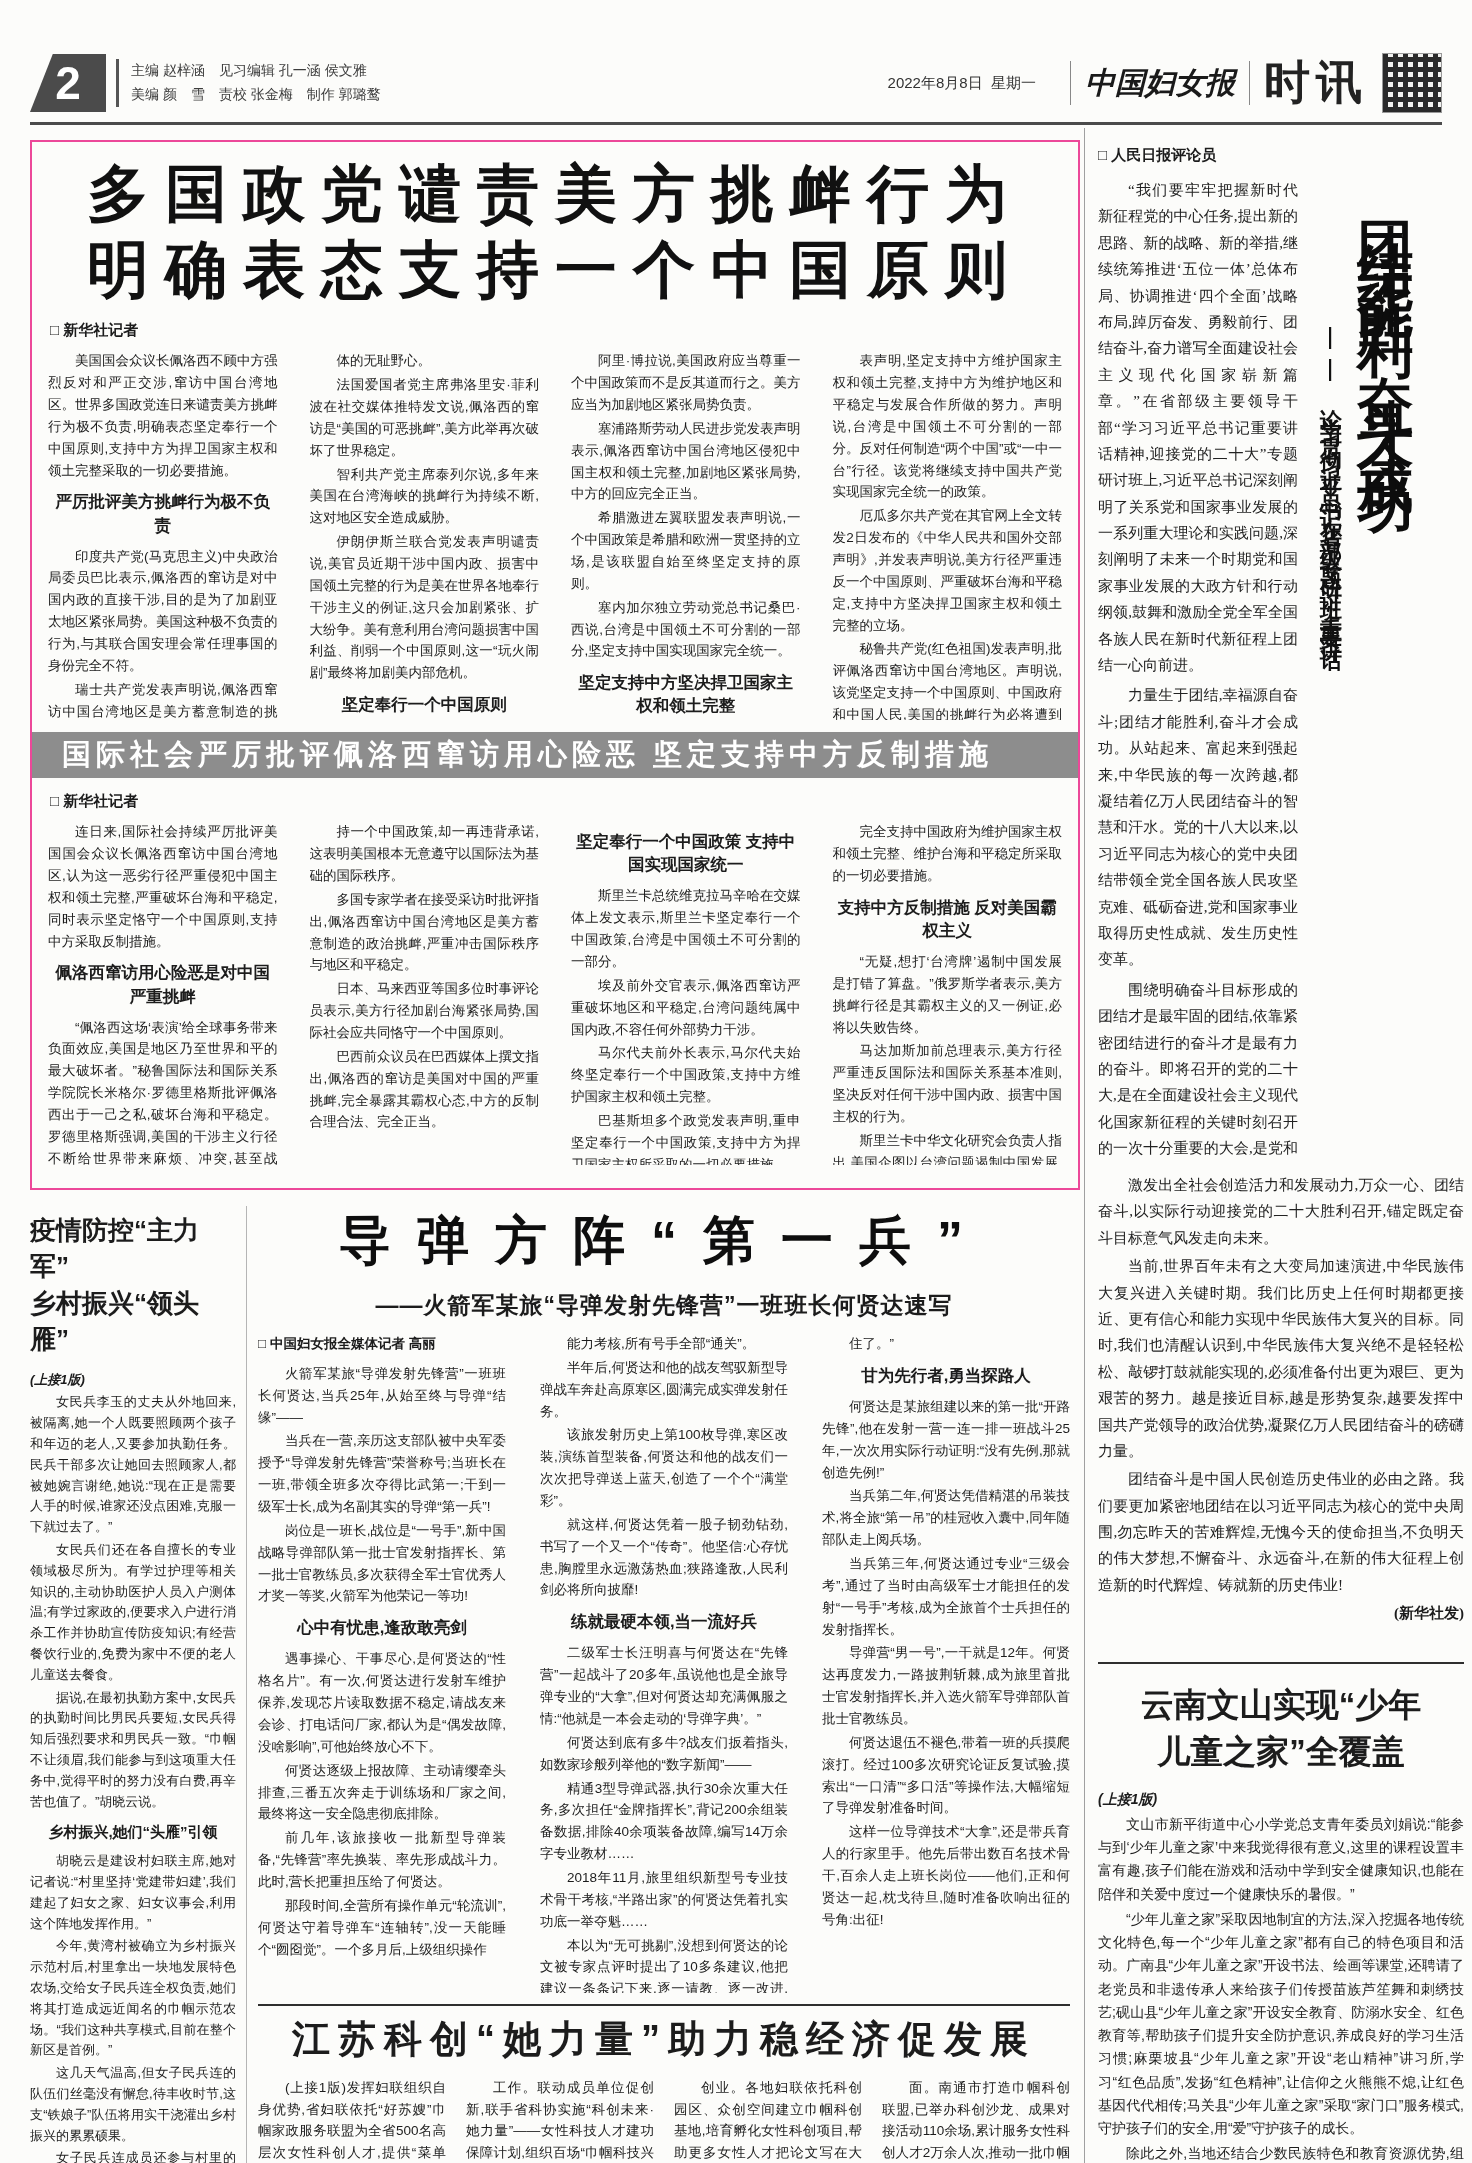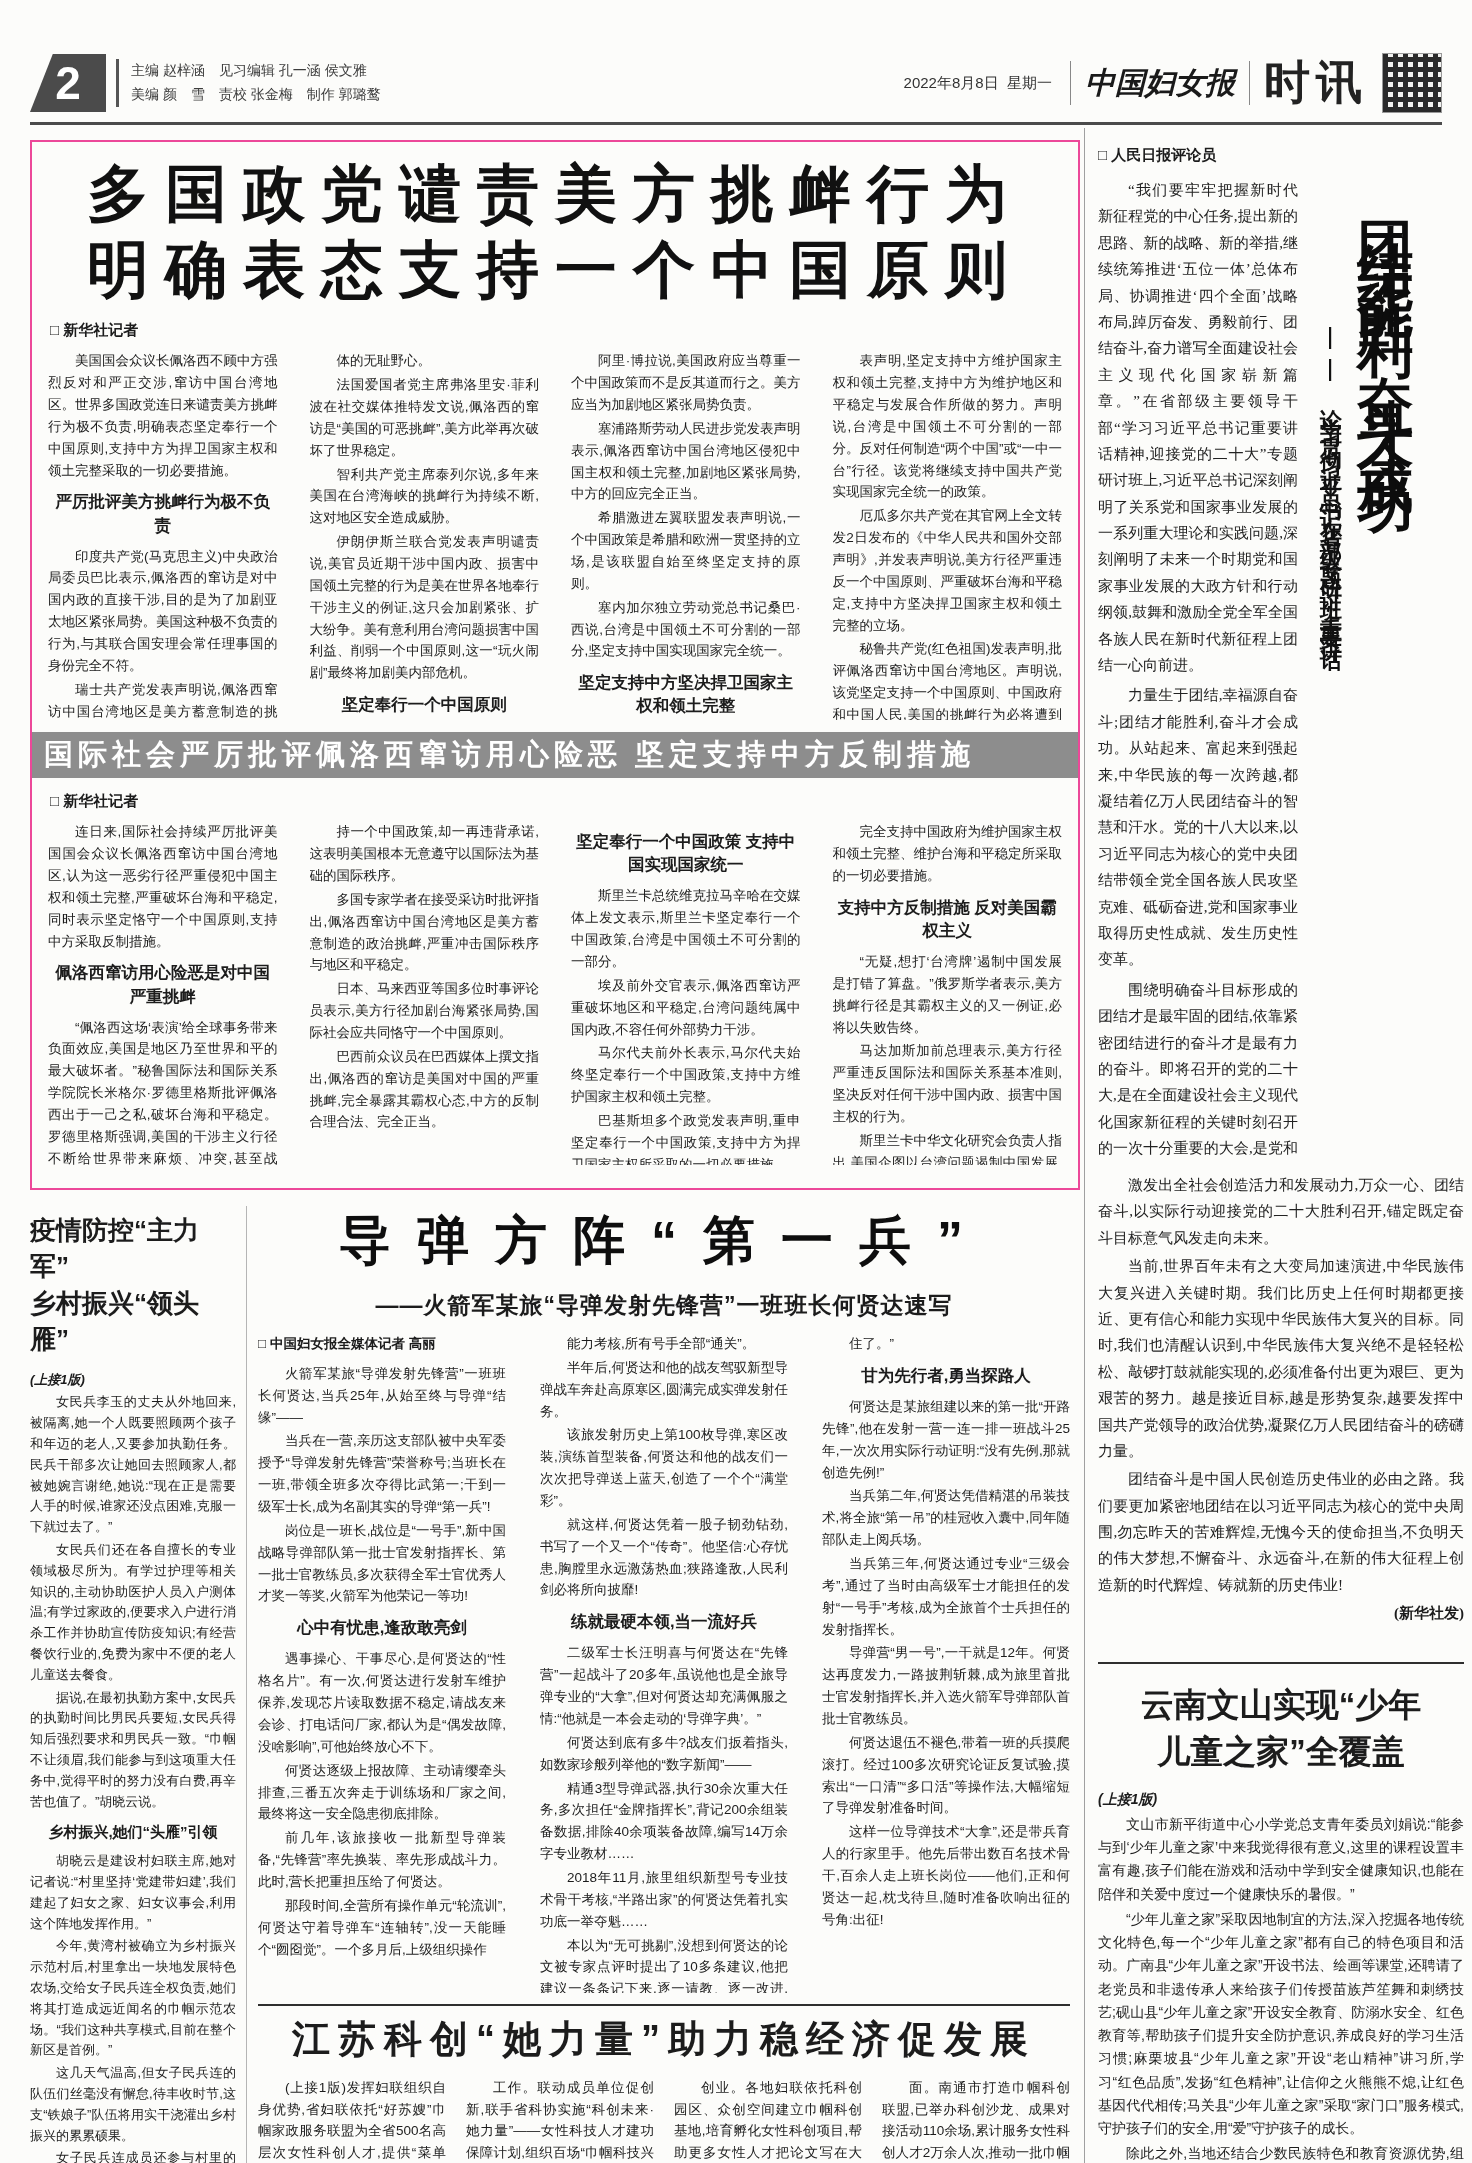--- a/index.html
+++ b/index.html
@@ -7,21 +7,21 @@
         font-family:"Liberation Sans",sans-serif;color:#1c1c1c;overflow:hidden;}
 
   
   .masthead{position:absolute;left:30px;top:50px;right:30px;height:66px;display:flex;align-items:center;}
   .pagenum{width:76px;height:58px;background:#4b4b4b;color:#fff;font-size:46px;font-weight:bold;
            display:flex;align-items:center;justify-content:center;
            clip-path:polygon(30% 0,100% 0,100% 100%,0 100%);}
   .credit-bar{width:3px;height:48px;background:#555;margin:0 12px 0 10px;}
   .credits{font-size:14px;color:#3c3c3c;line-height:1.7;white-space:nowrap;}
   .mast-spacer{flex:1;}
-  .issue-date{font-size:15px;color:#333;margin-right:4px;white-space:nowrap;}
+  .issue-date{font-size:15px;color:#333;margin-right:20px;white-space:nowrap;}
   .mast-sep{width:1px;height:44px;background:#888;margin:0 14px;}
   .paper-name{font-family:"DejaVu Serif",serif;font-style:italic;font-weight:bold;font-size:30px;color:#1a1a1a;white-space:nowrap;}
   .section-title{font-size:46px;font-weight:900;letter-spacing:6px;color:#222;white-space:nowrap;}
   .qr{width:58px;height:58px;margin-left:14px;border:1px solid #999;background:#f2f2f0;
       background-image:repeating-linear-gradient(0deg,#2a2a2a 0 5px,transparent 5px 10px),
                        repeating-linear-gradient(90deg,#2a2a2a 0 5px,#f2f2f0 5px 10px);}
   .mast-rule{position:absolute;left:30px;right:30px;top:122px;height:3px;background:#4b4b4b;}
 
   
   .top-box{position:absolute;left:30px;top:140px;width:1050px;height:1050px;border:2px solid #ec4899;
@@ -30,21 +30,21 @@
   .byline{font-size:15px;font-weight:bold;margin:14px 2px 10px;}
   .cols{display:flex;gap:32px;overflow:hidden;text-align:justify;}
   .cols .col{flex:1;font-size:13.5px;line-height:1.62;overflow:hidden;}
   .cols-a{height:370px;}
   .cols-b{height:344px;}
   .para{text-indent:2em;margin:0 0 2px;}
   .sub-head{text-align:center;font-weight:bold;font-size:16.5px;line-height:1.4;margin:9px 0;text-indent:0;}
   .jump-mark{font-weight:bold;margin:0 0 2px;font-style:italic;}
   .byline-inline{font-weight:bold;margin:0 0 8px;}
   .banner{margin:12px -16px 0;height:46px;background:#8d8d8d;color:#fff;display:flex;align-items:center;
-          font-size:29px;font-weight:800;letter-spacing:5px;padding-left:12px;white-space:nowrap;overflow:hidden;}
+          font-size:29px;font-weight:800;letter-spacing:5px;padding-left:30px;white-space:nowrap;overflow:hidden;}
 
   
   .v-rule-main{position:absolute;left:1084px;top:128px;width:1px;height:2035px;background:#a0a0a0;}
   .unity{position:absolute;left:1098px;top:142px;width:366px;}
   .unity-byline{font-size:15px;font-weight:bold;margin:4px 0 12px;}
   .unity-top{display:flex;height:985px;overflow:hidden;}
   .unity-body{width:200px;font-family:"Liberation Serif",serif;font-size:15px;line-height:1.76;
               text-align:justify;overflow:hidden;color:#222;}
   .unity-body .para{margin-bottom:4px;}
   .unity-sub{writing-mode:vertical-rl;font-size:22px;font-weight:bold;letter-spacing:10px;line-height:1;

